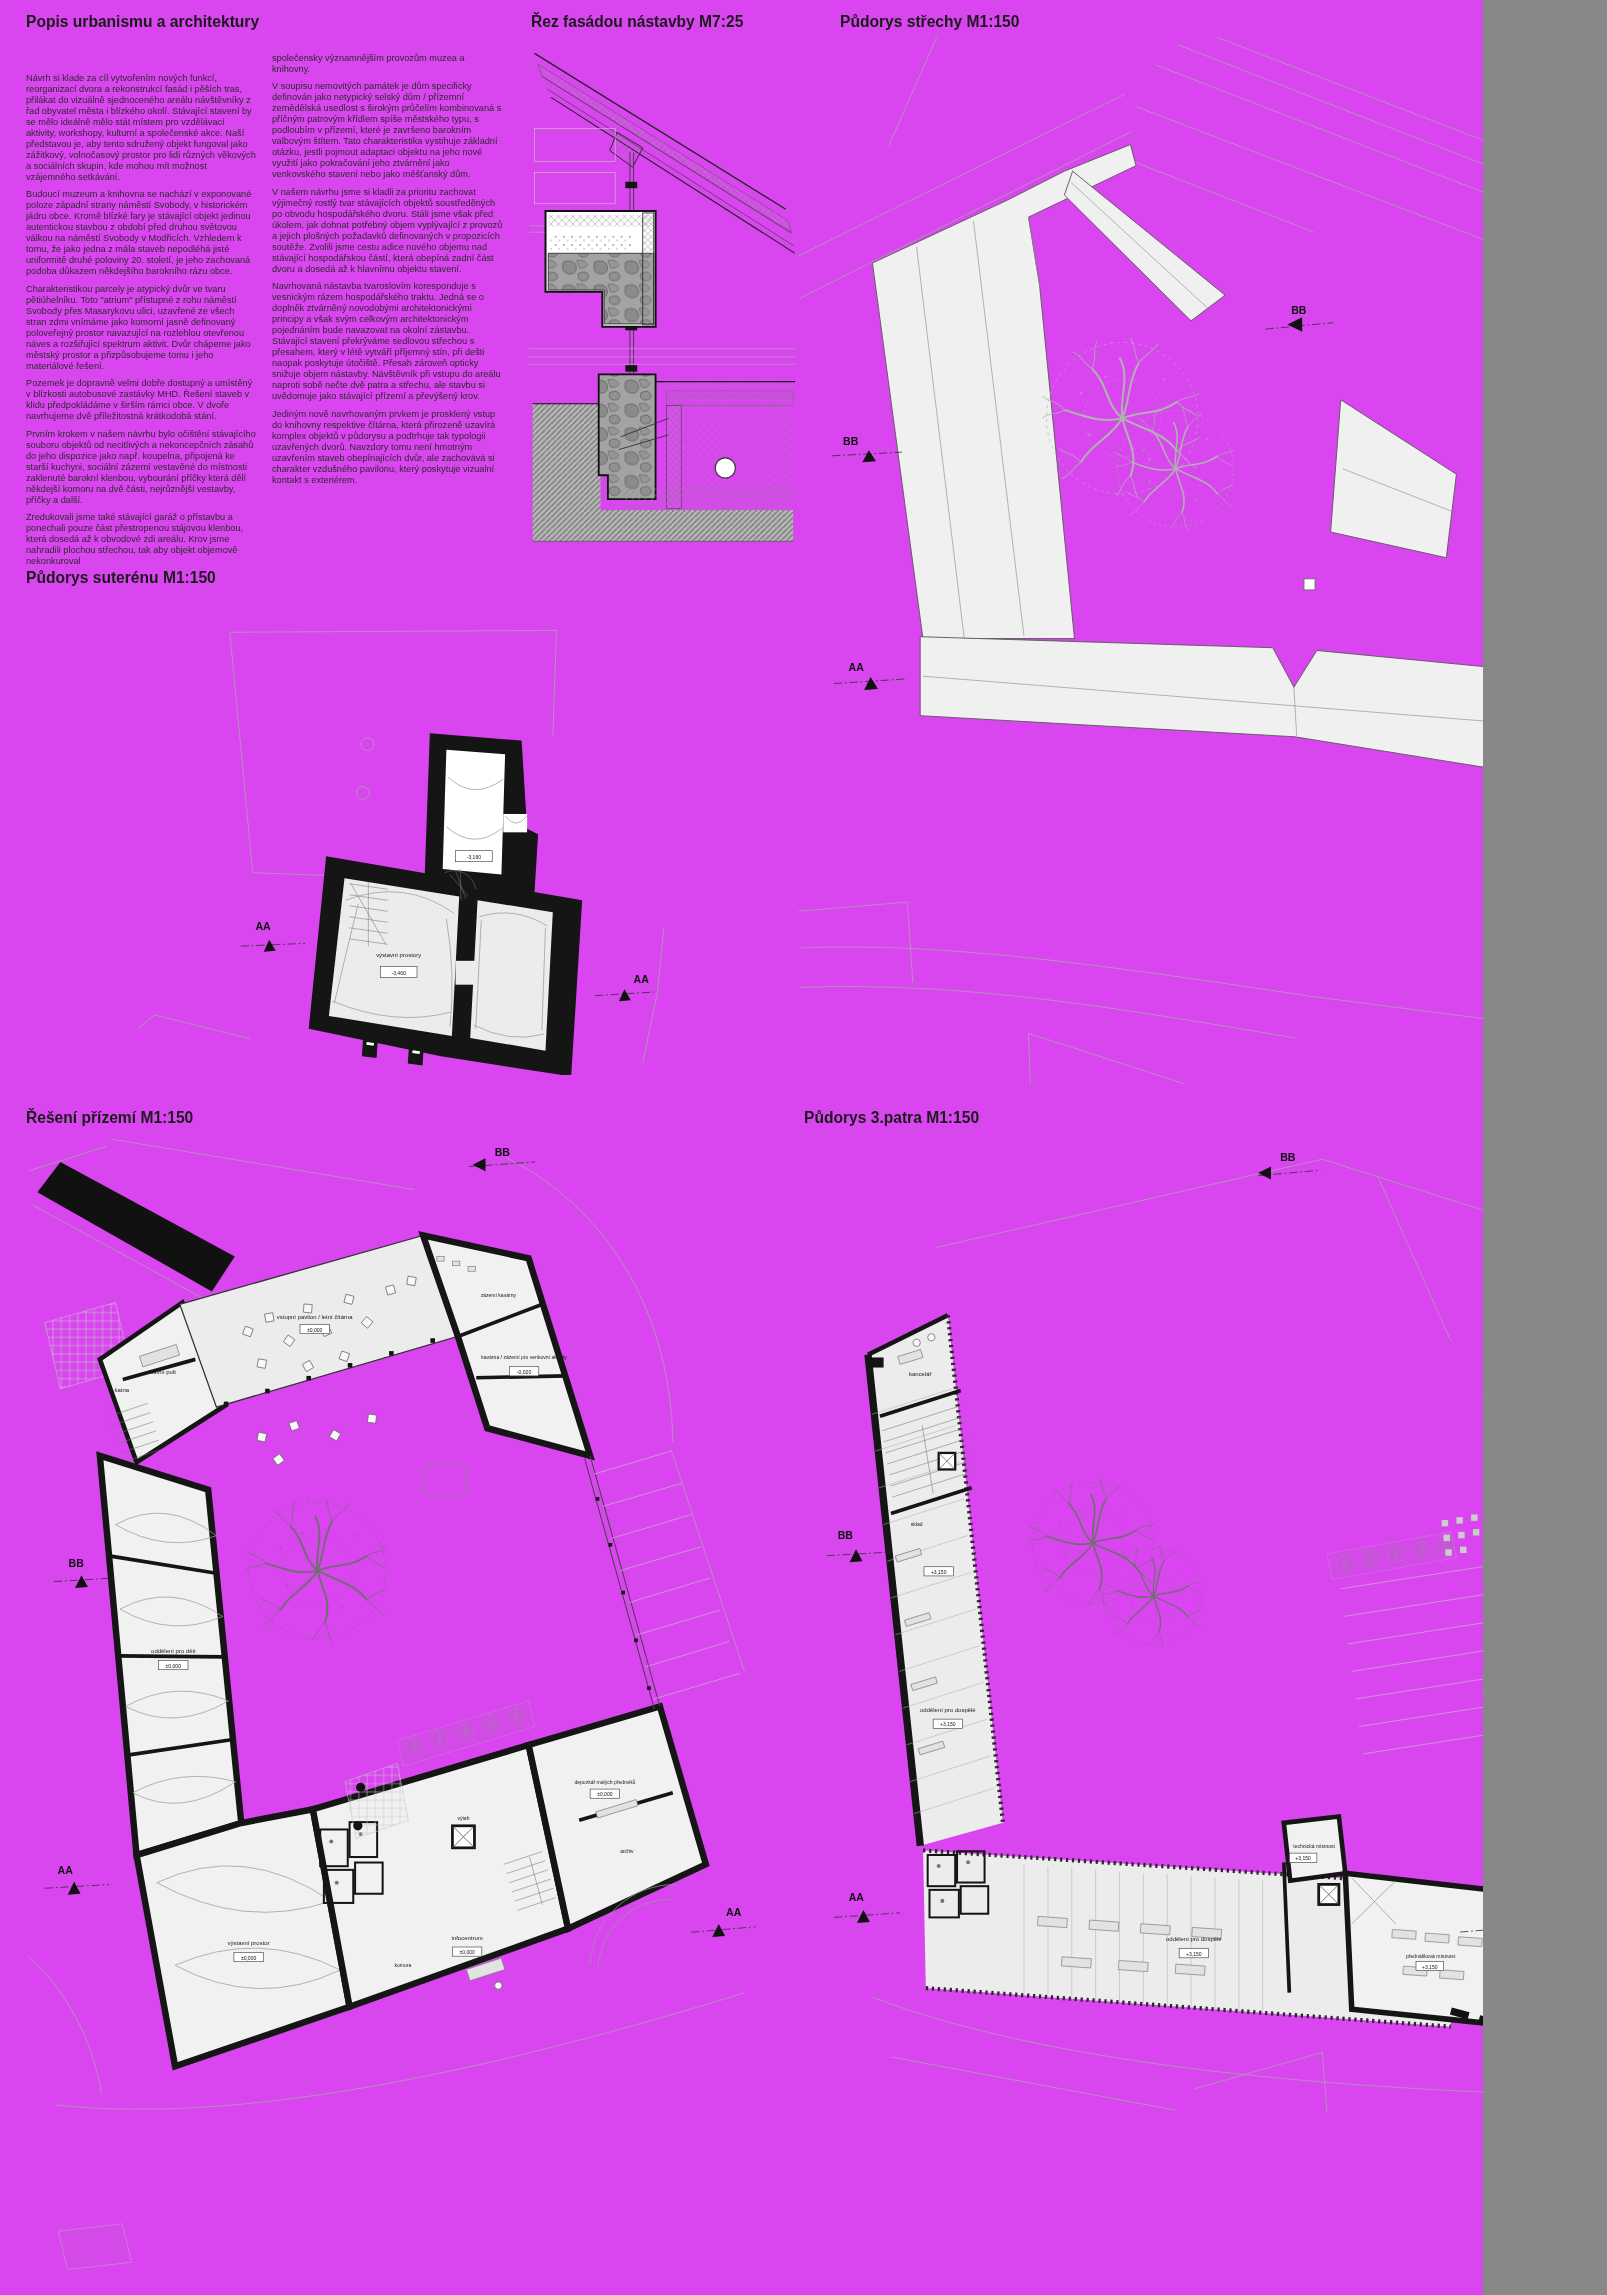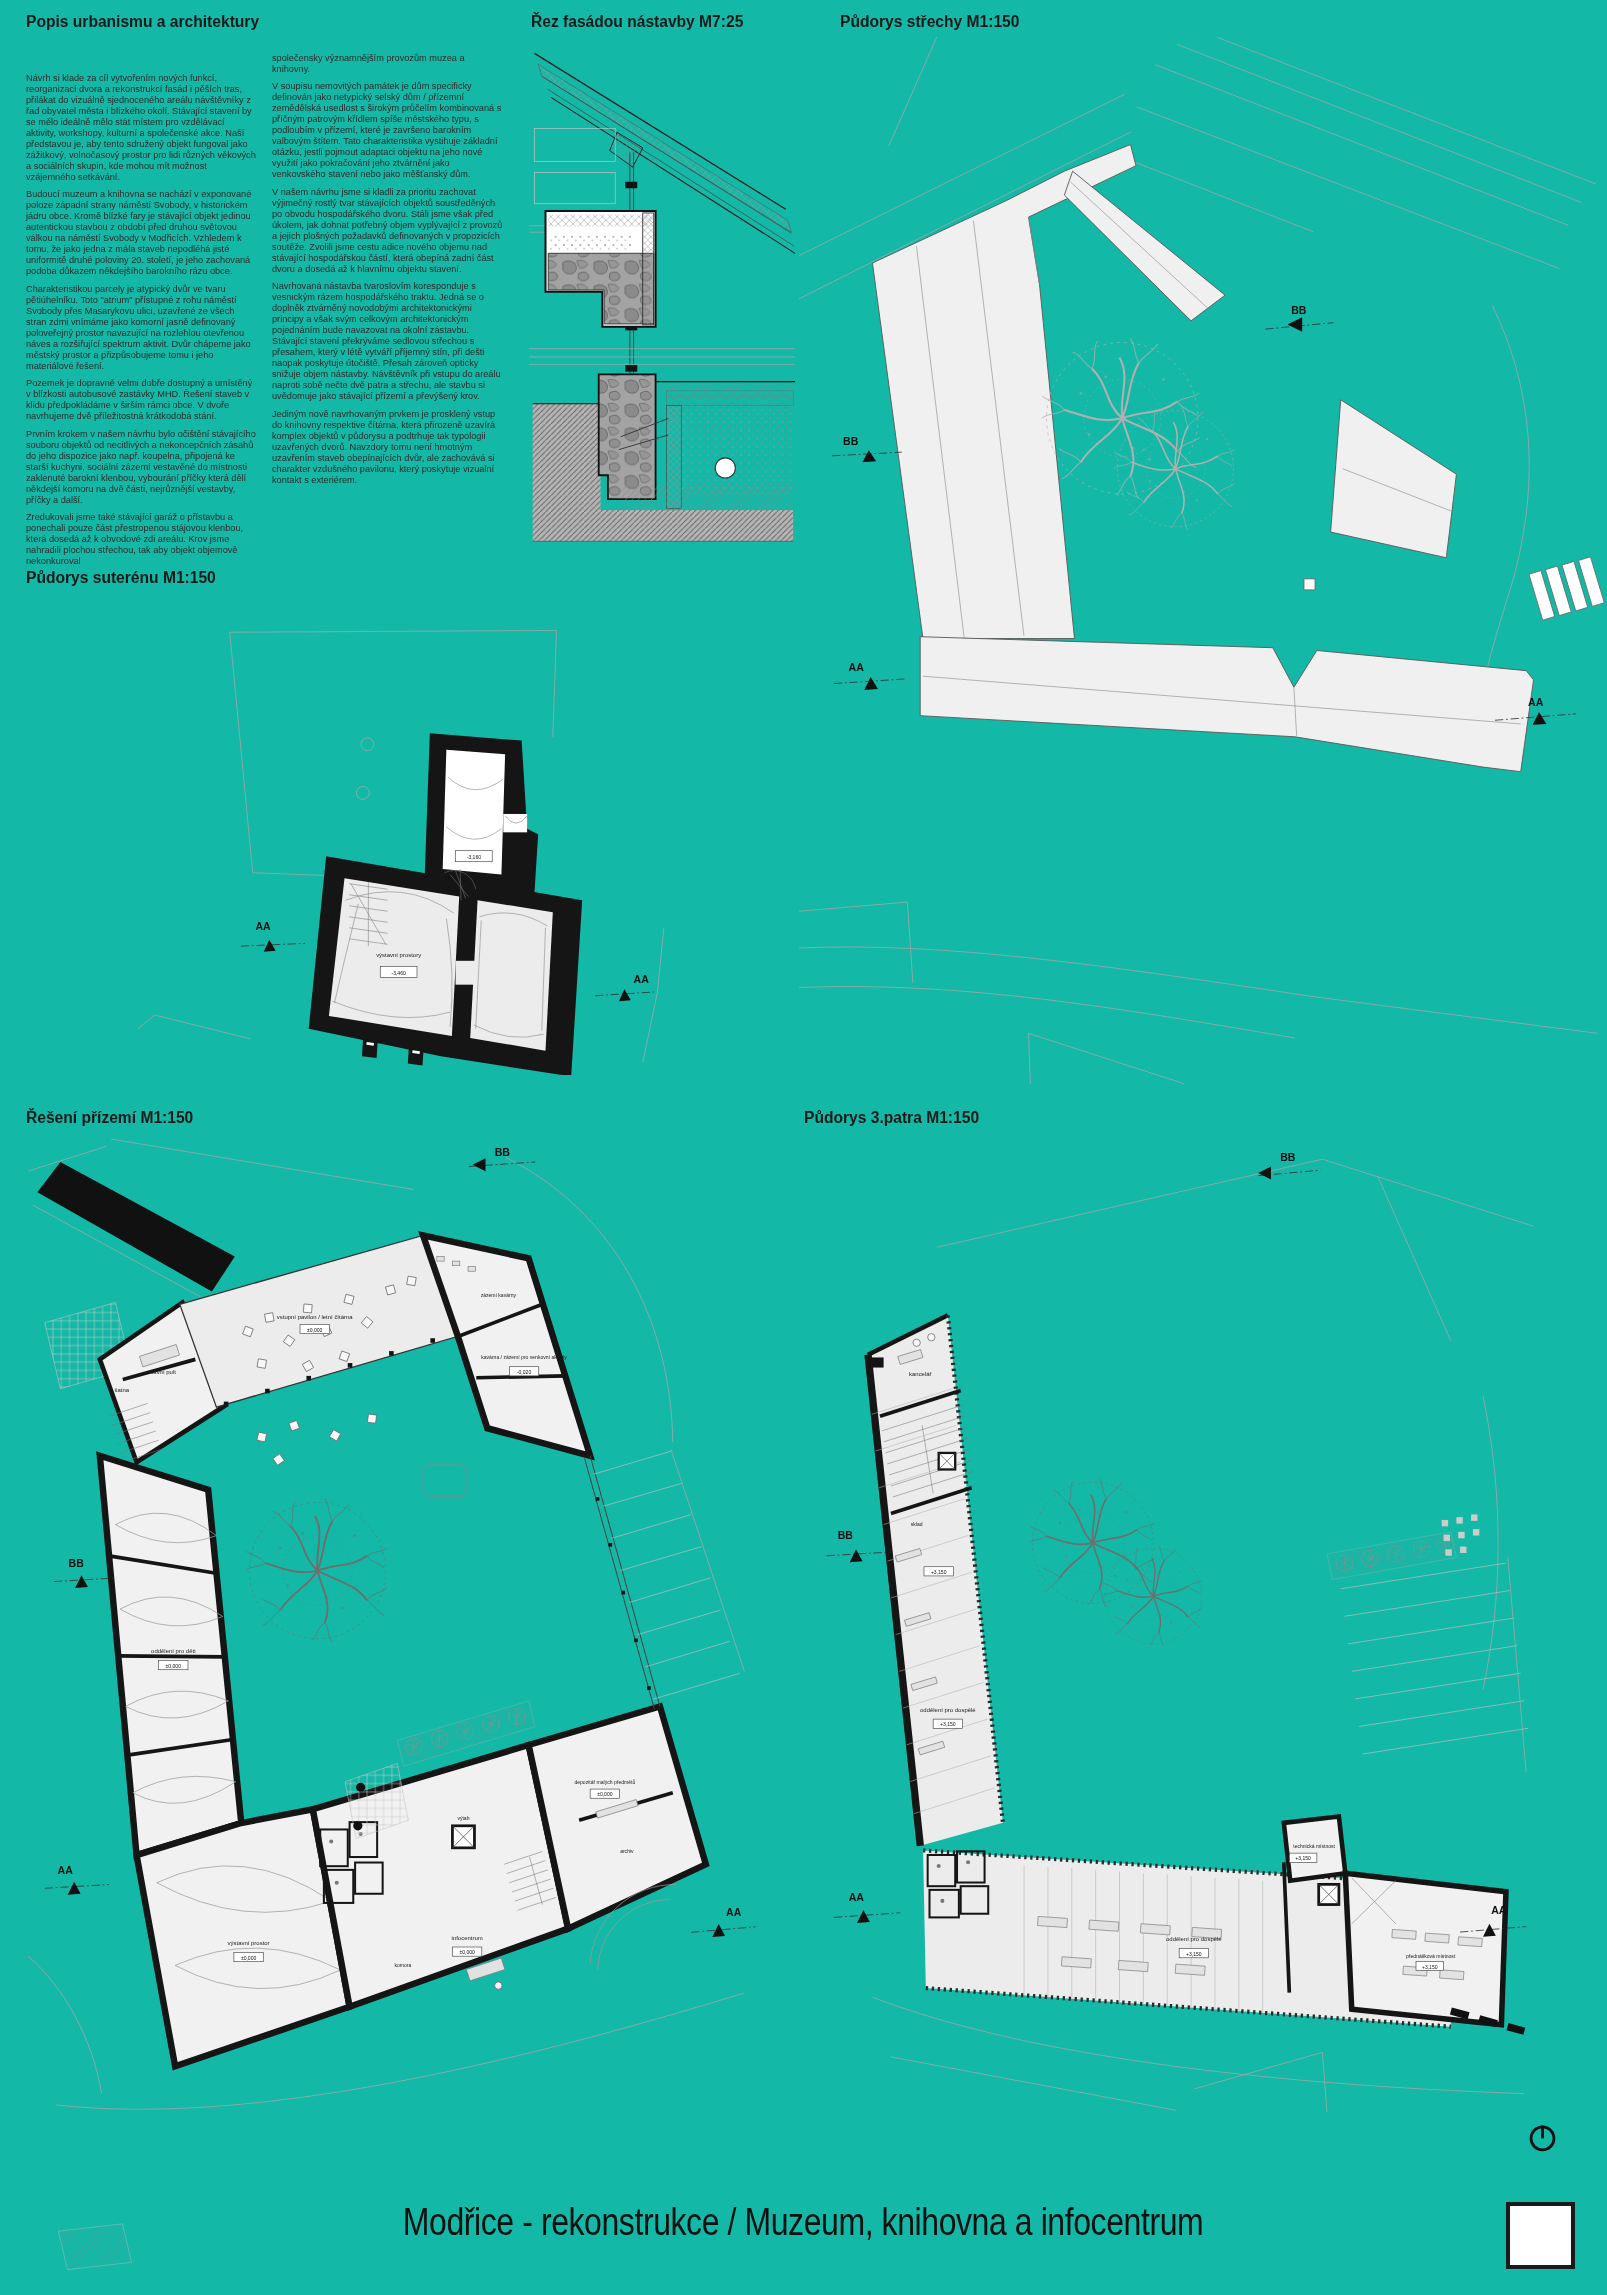--- a/index.html
+++ b/index.html
@@ -1,16 +1,16 @@
 <!DOCTYPE html>
 <html style="font-size:14.7px"><head>
 <meta charset="utf-8">
 <style>
   html,body{margin:0;padding:0;background:#888;}
-  .sheet{position:relative;width:1607px;height:2296px;background:#14b8a6;overflow:hidden;
+  .sheet{position:relative;width:1483px;height:2296px;background:#d946ef;overflow:hidden;
          font-family:"Liberation Sans",sans-serif;color:#1a1a1a;}
   .abs{position:absolute;}
   h1.sec{font-size:15.6px;font-weight:700;margin:0;letter-spacing:0;}
   .col{width:231px;font-size:9.2px;line-height:11px;color:#2b2b2b;text-align:left;}
   .col p{margin:0 0 6.4px 0;}
   .maintitle{width:1607px;text-align:center;font-size:39px;font-weight:400;color:#111;}
   .maintitle span{display:inline-block;transform:scaleX(0.82);transform-origin:center;letter-spacing:-0.5px;white-space:nowrap;}
   .logo-sq{width:61px;height:59px;border:4.6px solid #1a1a1a;background:#fff;}
   
   svg{display:block;}
@@ -601,23 +601,20 @@
       <text class="mk-txt" x="744" y="844">AA</text>
       <path class="mk-line" d="M710,864 L782,858"></path>
         <polygon class="mk-tri" points="742,855 735,869 749,868"></polygon>
     </g>
   </svg>
 
   <svg class="abs" style="left:51px;top:2222px;" width="87" height="55" viewBox="0 0 95 60">
     <polygon points="8,10 78,2 88,44 18,52" fill="url(#phat)" stroke="#c4c4c4" stroke-width="0.7" opacity="0.6"></polygon>
   </svg>
 
-  <div class="maintitle abs" style="left:0;top:2200px;">
-    <span>Modřice - rekonstrukce / Muzeum, knihovna a infocentrum</span>
-  </div>
 
   <svg class="abs" style="left:1526px;top:2121px;" width="33" height="33" viewBox="0 0 36 36">
     <circle class="north" cx="18" cy="19" r="12.5"></circle>
     <path class="north" d="M18,5 L18,19"></path>
   </svg>
 
   <div class="logo-sq abs" style="left:1506px;top:2202px;"></div>
 
 </div>
 

